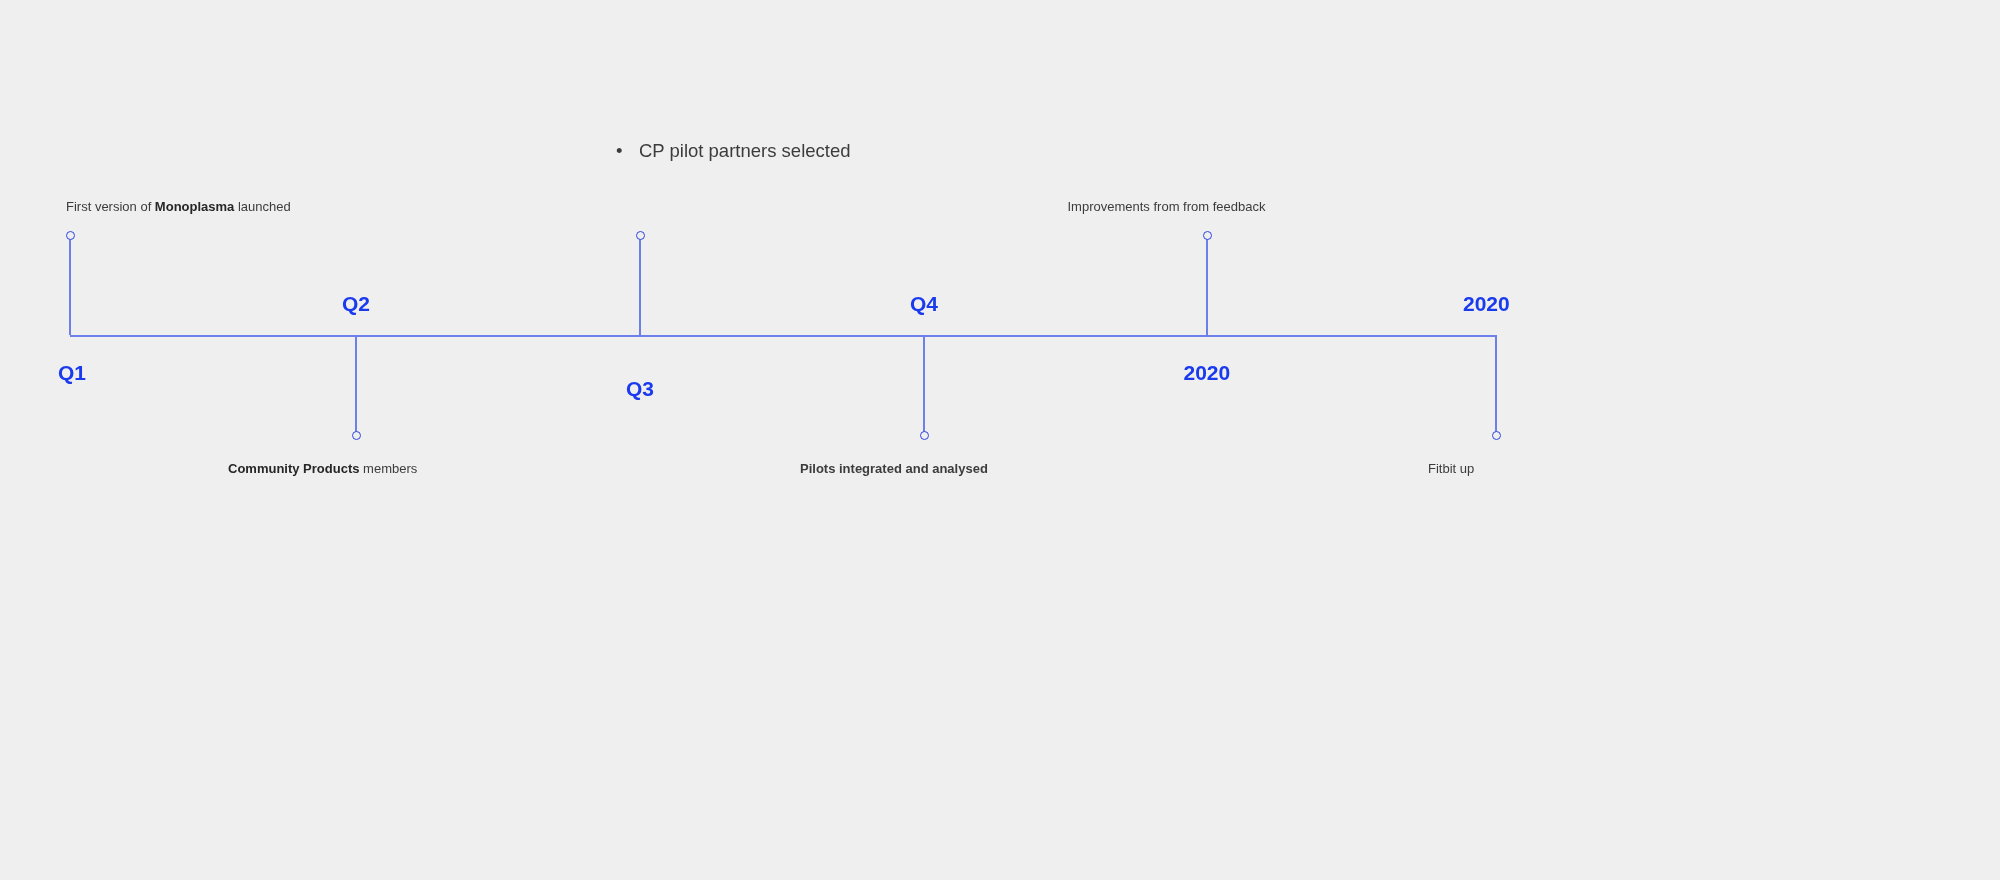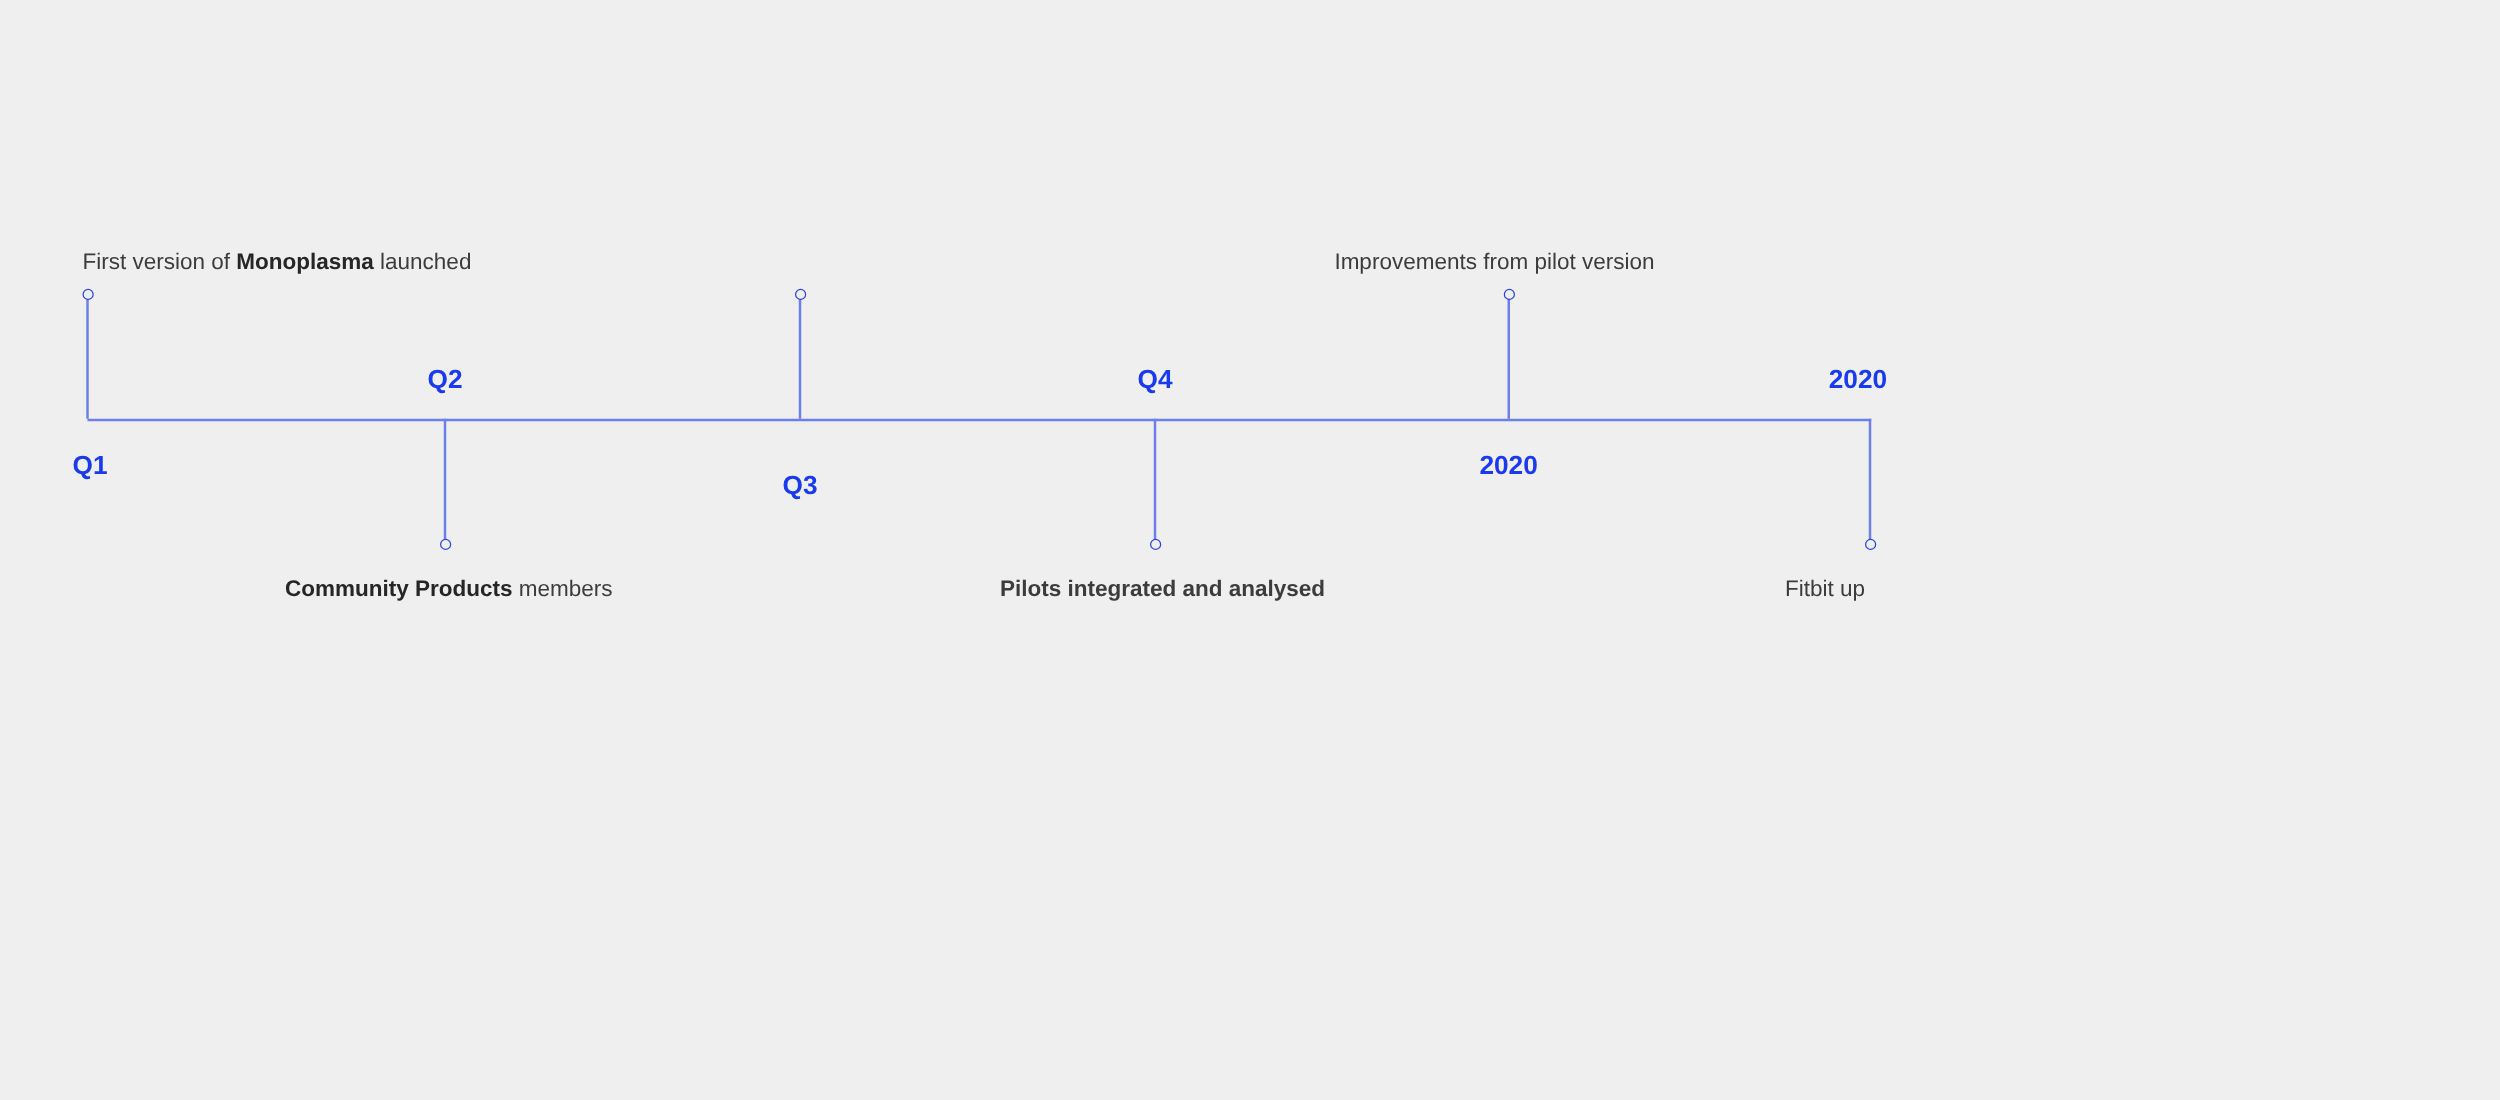--- a/index.html
+++ b/index.html
@@ -50,21 +50,21 @@
     font-size: 21px;
     line-height: 1;
     white-space: nowrap;
     text-align: center;
   }
 
   
   .event-label {
     position: absolute;
     color: #3c3c3c;
-    font-size: 18px;
+    font-size: 13px;
     line-height: 1.22;
     white-space: nowrap;
   }
   .event-label b {
     font-weight: bold;
     color: #262626;
   }
 
   
   .event-bullets {
@@ -108,28 +108,29 @@
       <div class="period-label" style="top: 362px; left: 58px;">Q1</div>
       <div class="event-label" style="top: 199px; left: 66px;"><span>First version of </span><b>Monoplasma</b><span> launched</span></div>
       <div class="tick-stem" style="left: 355px; top: 335px; height: 100px;"></div>
       <div class="tick-dot" style="left: 351.5px; top: 430.5px;"></div>
       <div class="period-label" style="top: 293px; left: 342px;">Q2</div>
       <div class="event-label" style="top: 461px; left: 228px;"><b>Community Products</b><span> members</span></div>
       <div class="tick-stem" style="left: 639px; top: 235px; height: 100px;"></div>
       <div class="tick-dot" style="left: 635.5px; top: 230.5px;"></div>
       <div class="period-label" style="top: 378px; left: 626px;">Q3</div>
       <ul class="event-bullets" style="left: 612px; top: 137px;">
+        <li><span>CP pilot partners selected</span></li>
       </ul>
       <div class="tick-stem" style="left: 923px; top: 335px; height: 100px;"></div>
       <div class="tick-dot" style="left: 919.5px; top: 430.5px;"></div>
       <div class="period-label" style="top: 293px; left: 910px;">Q4</div>
       <div class="event-label" style="top: 461px; left: 800px; font-weight: bold;"><span>Pilots integrated and analysed</span></div>
       <div class="tick-stem" style="left: 1206px; top: 235px; height: 100px;"></div>
       <div class="tick-dot" style="left: 1202.5px; top: 230.5px;"></div>
       <div class="period-label" style="top: 362px; left: 1183.5px;">2020</div>
-      <div class="event-label" style="top: 199px; left: 1067.5px;"><span>Improvements from pilot version</span></div>
+      <div class="event-label" style="top: 199px; left: 1067.5px;"><span>Improvements from from feedback</span></div>
       <div class="tick-stem" style="left: 1495px; top: 335px; height: 100px;"></div>
       <div class="tick-dot" style="left: 1491.5px; top: 430.5px;"></div>
       <div class="period-label" style="top: 293px; left: 1463px;">2020</div>
       <div class="event-label" style="top: 461px; left: 1428px;"><span>Fitbit up</span></div>
     </div>
 
 </div>
 
 </body></html>

